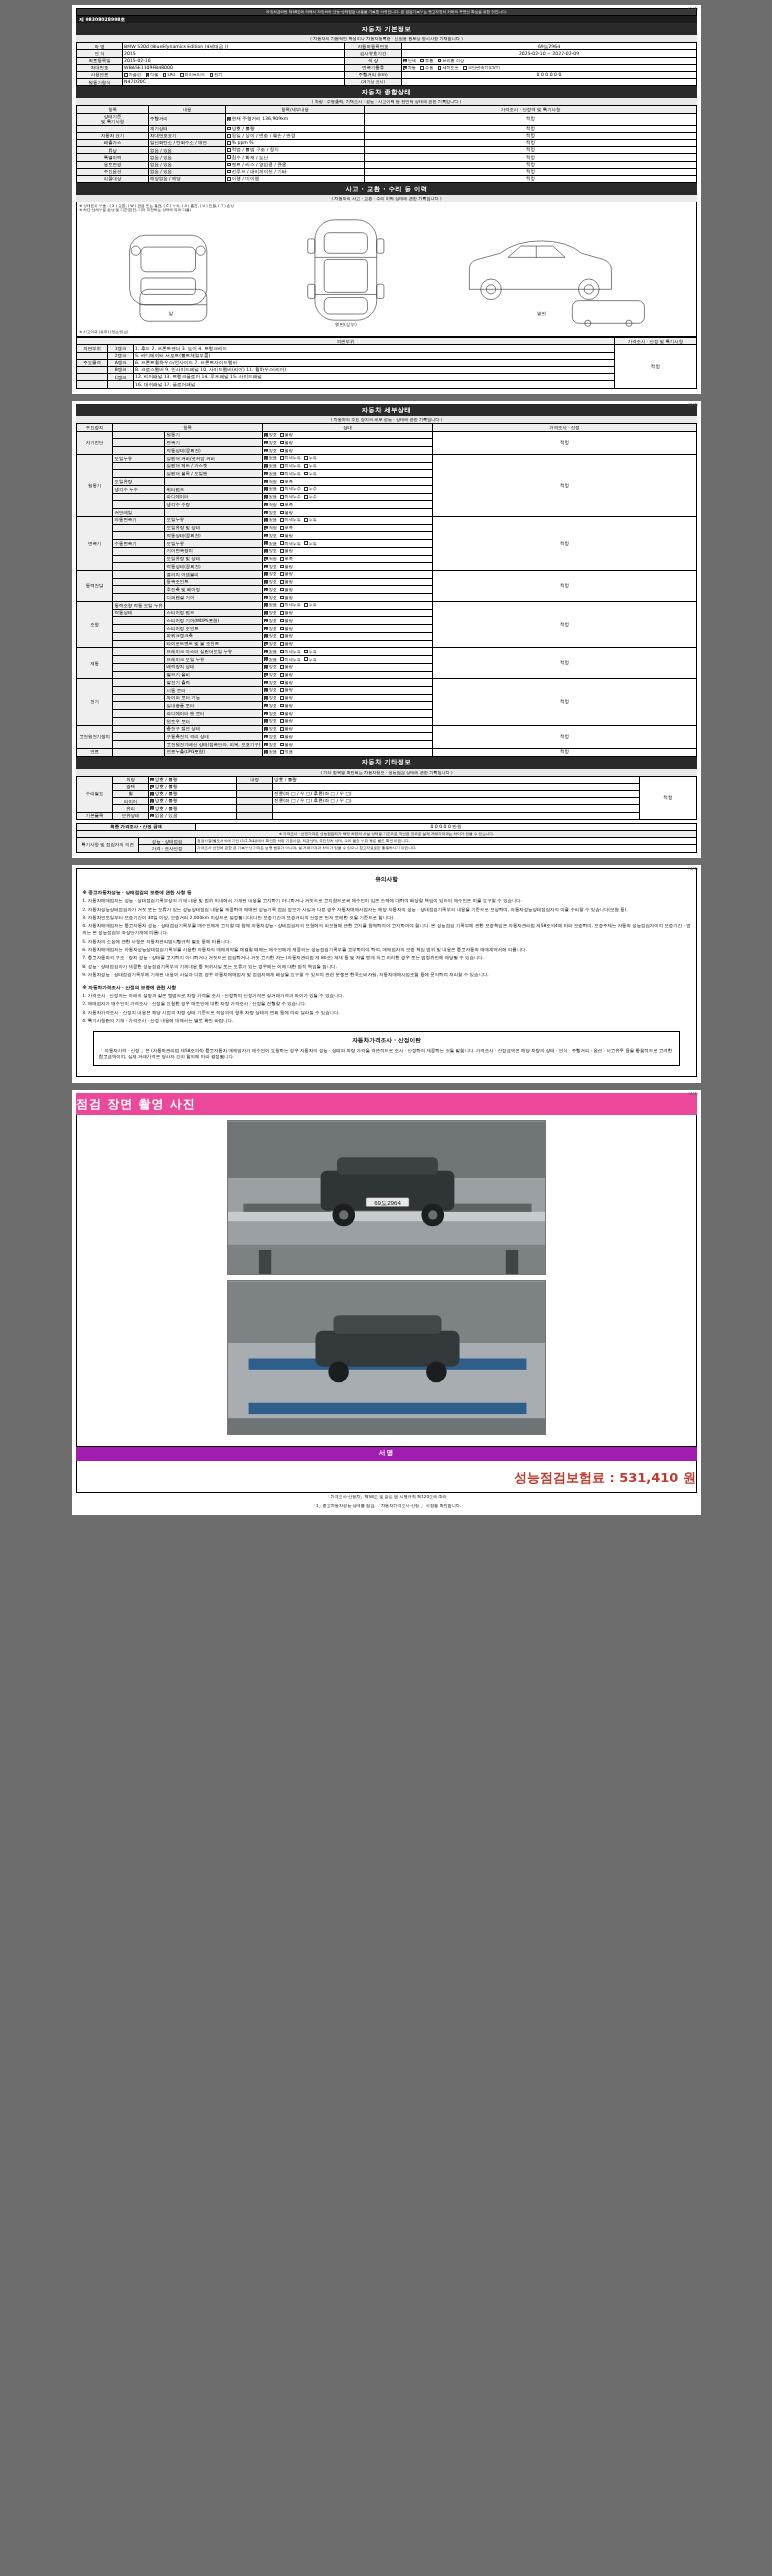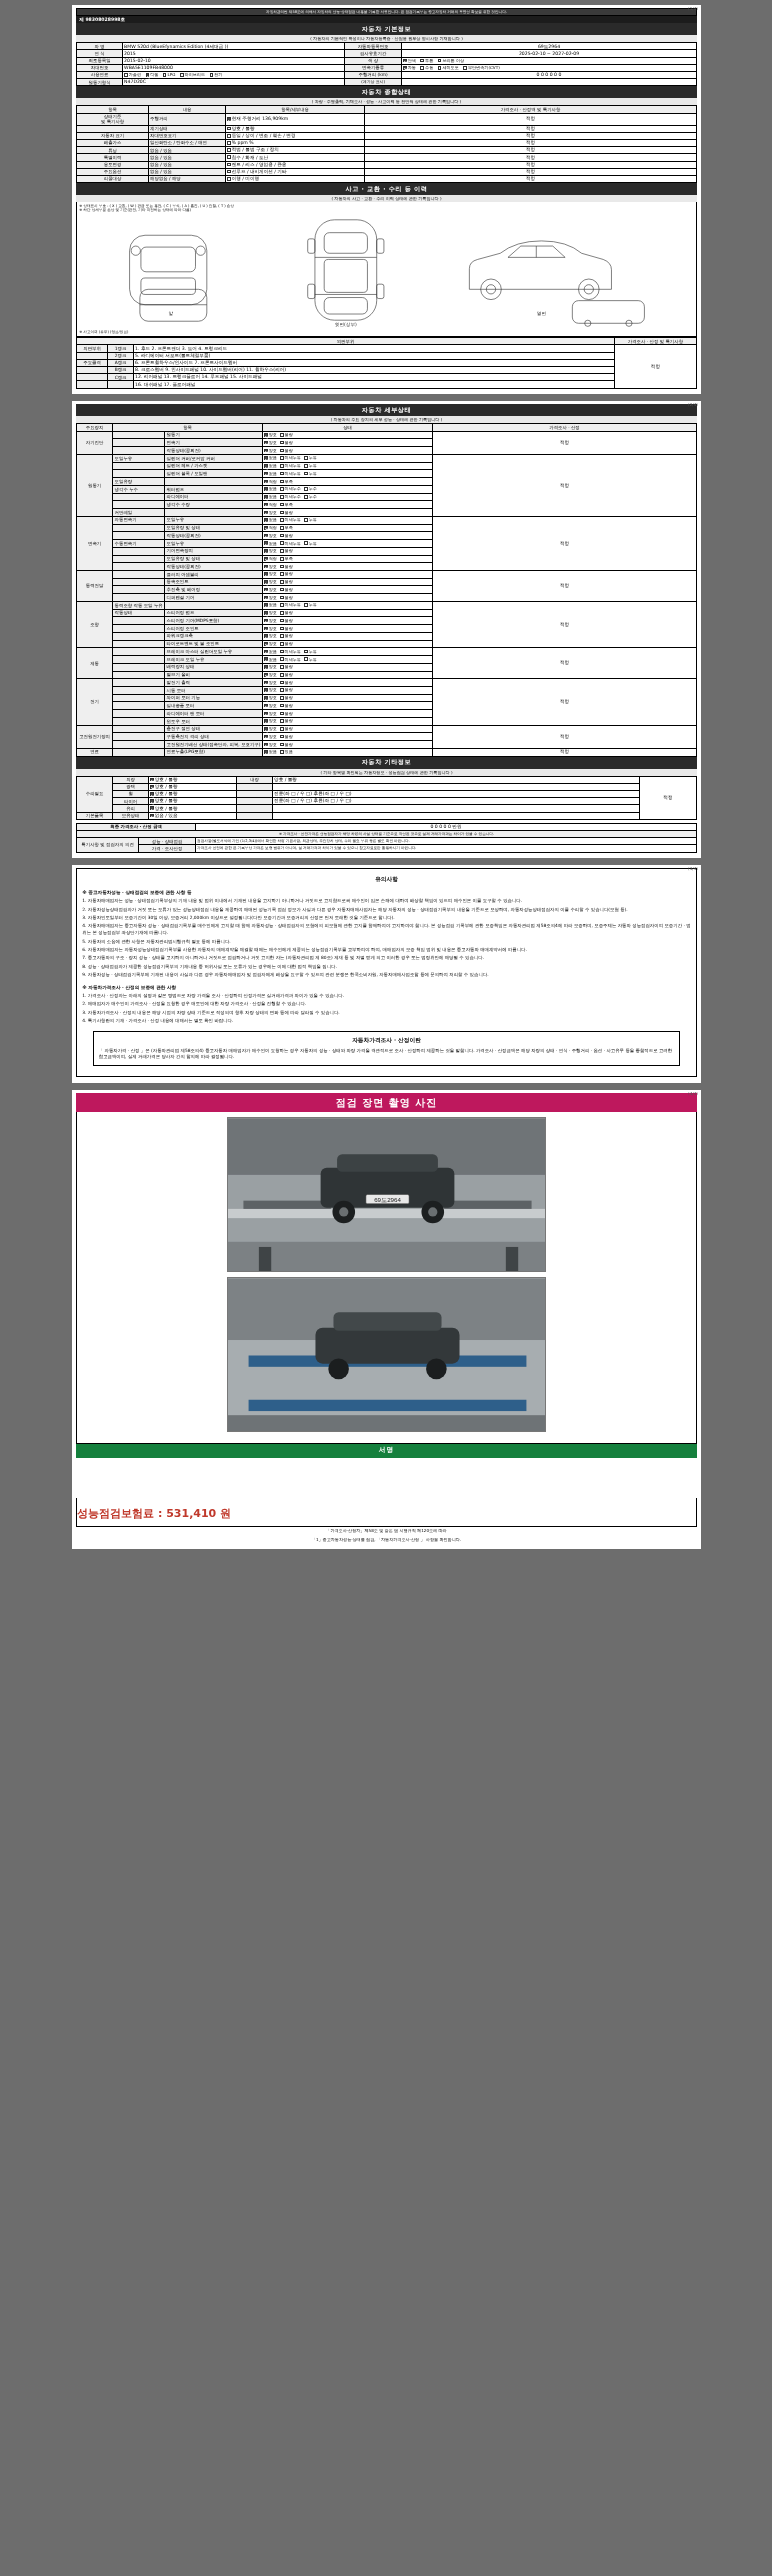--- a/index.html
+++ b/index.html
@@ -153,60 +153,58 @@
     line-height: 1.5;
   }
   .framebox .ftitle {
     text-align: center;
     font-weight: bold;
     font-size: 5.7px;
     margin-bottom: 3.1px;
   }
   
   .photo-hdr {
-    background: #be185d;
+    background: #ec4899;
     color: #fff;
-    text-align: center;
-    font-size: 10px;
+    font-size: 12px;
     font-weight: bold;
     padding: 2.6px 0;
     letter-spacing: 1px;
   }
   .photo-wrap {
     border: 0.5px solid #000;
     border-top: none;
     padding: 5.2px;
     background: #fff;
   }
   .photo {
     width: 319px;
     height: 155px;
     margin: 0 auto 5.2px auto;
     position: relative;
     overflow: hidden;
     border: 0.5px solid #777;
   }
   .sign-hdr {
-    background: #15803d;
+    background: #a21caf;
     color: #fff;
     text-align: center;
     font-size: 6.7px;
     font-weight: bold;
     padding: 2.6px 0;
     letter-spacing: 1px;
   }
   .price-line {
-    text-align: left;
+    text-align: right;
     color: #c0392b;
     font-weight: bold;
-    font-size: 11px;
+    font-size: 13px;
     padding: 8.2px 0 5.2px 0;
     border: 0.5px solid #000;
     border-top: none;
-    margin-top: 40px;
   }
   .footnote {
     font-size: 4.1px;
     text-align: center;
     padding: 1px 0;
     line-height: 1.5;
   }
   .tight td { padding: 0 1px; height: 7.2px; }
   .detail td { height: 7.7px; }
 </style>

